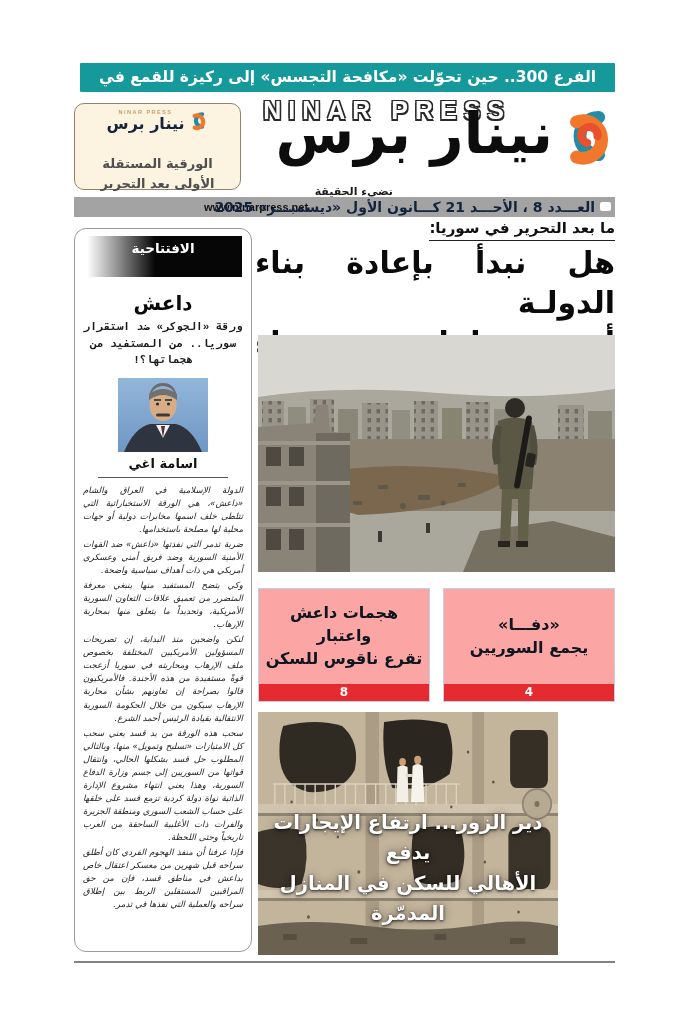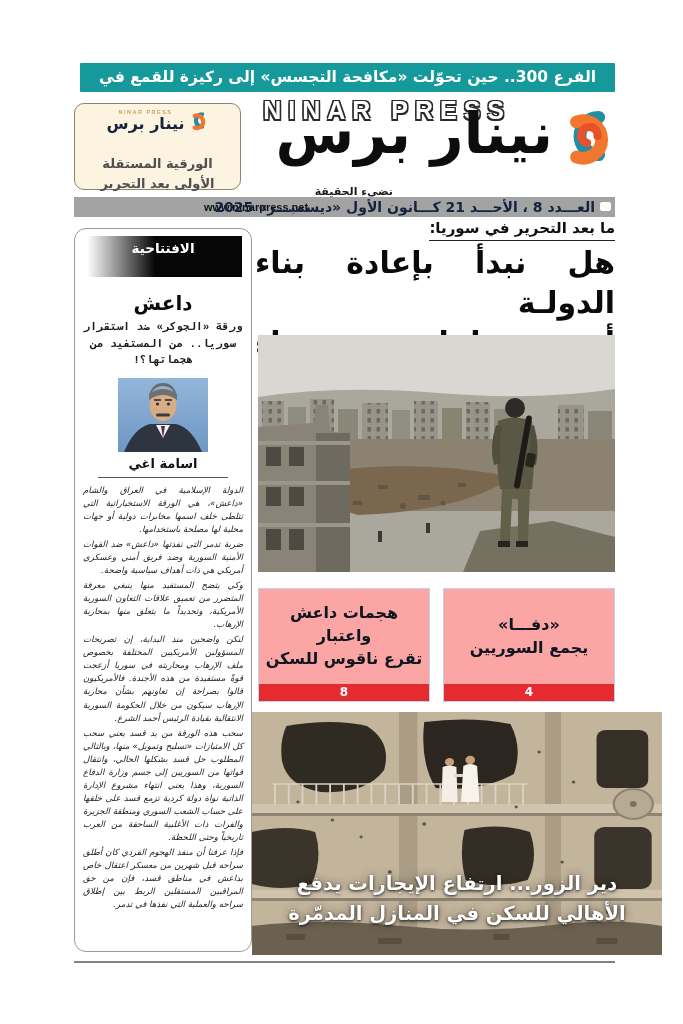--- a/index.html
+++ b/index.html
@@ -101,21 +101,21 @@
   .teaser-title {
     flex:1; display:flex; flex-direction:column; justify-content:center;
     text-align:center; font-size:16px; font-weight:bold; color:#0e1620; line-height:1.42;
   }
   .teaser-page {
     height:17px; background:#e62b30; color:#fff; font-weight:bold; font-size:12px;
     text-align:center; line-height:17px;
   }
 
   
-  .bottom-photo { position:absolute; top:712px; left:252px; width:410px; height:243px; }
+  .bottom-photo { position:absolute; top:712px; left:258px; width:300px; height:243px; }
   .bottom-photo svg { display:block; width:100%; height:100%; }
   .bottom-headline {
     position:absolute; left:6px; right:6px; bottom:26px; text-align:center;
     color:#fff; font-size:19.5px; font-weight:bold; line-height:1.55;
     text-shadow:0 1px 3px rgba(0,0,0,.85), 0 0 10px rgba(0,0,0,.45);
   }
 
   .bottom-rule { position:absolute; top:961px; left:74px; right:68px; height:2px; background:#828282; }
 </style>
 </head>

